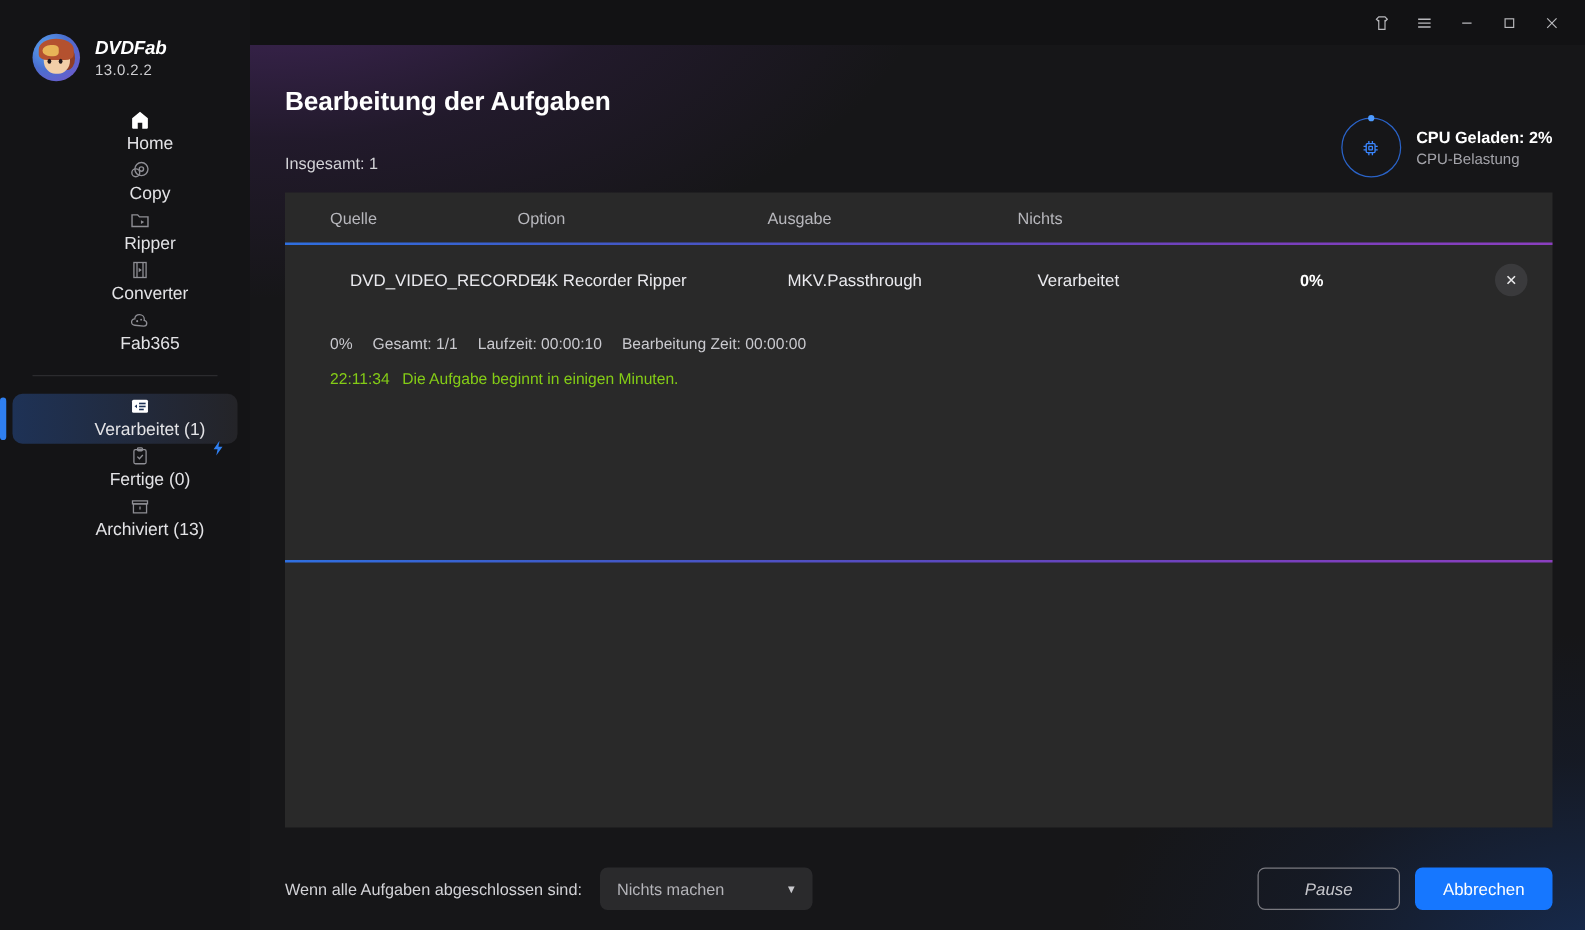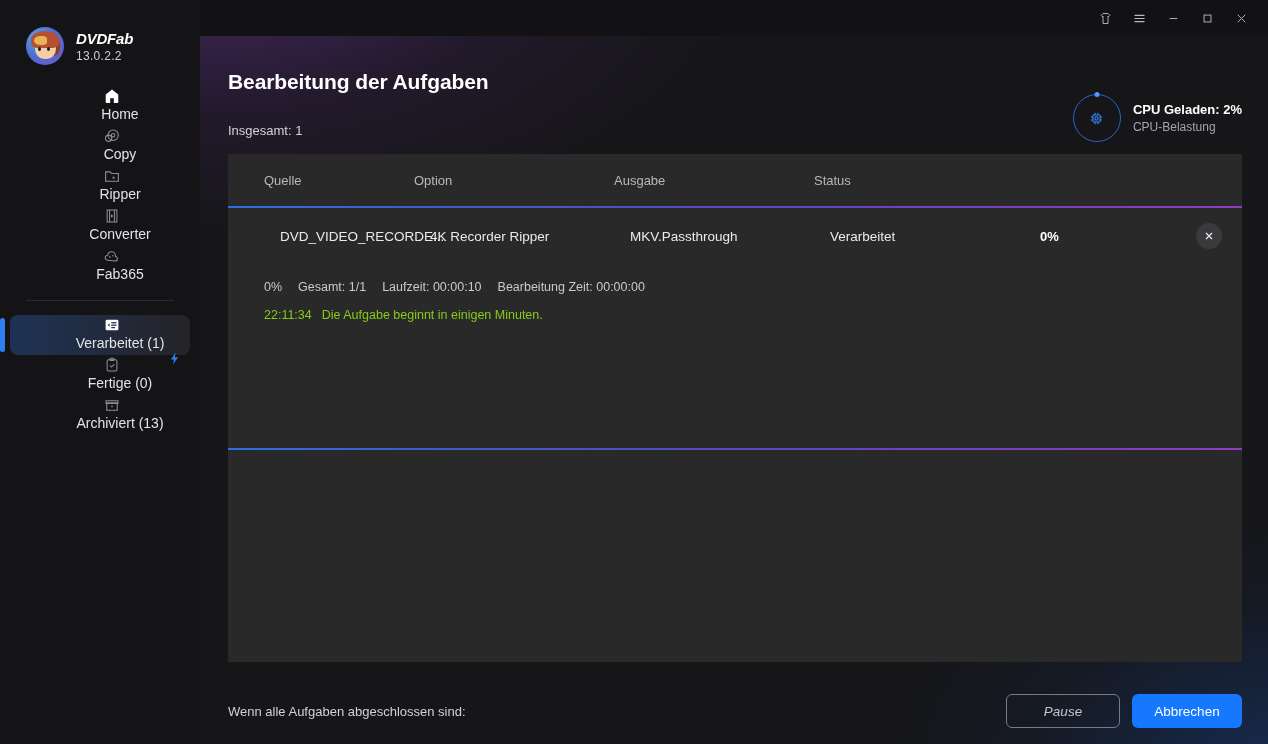--- a/index.html
+++ b/index.html
@@ -128,21 +128,21 @@
   .cpu-title { font-size: 13px; font-weight: bold; color: #ffffff; }
   .cpu-sub { font-size: 12px; color: #a4a4aa; margin-top: 3px; }
 
   
   .panel {
     position: absolute; left: 28px; top: 118px;
     width: 1014px; height: 508px;
     background: #292929;
   }
   .thead {
-    display: flex; align-items: center; height: 52px;
+    display: flex; align-items: center; height: 40px;
     font-size: 13px; color: #b7b7bc;
   }
   .th { flex: 0 0 auto; }
   .c-src  { width: 186px; padding-left: 36px; }
   .c-opt  { width: 200px; }
   .c-out  { width: 200px; }
   .c-stat { width: 210px; }
   .c-prog { width: 120px; }
   .c-act  { width: 62px; }
 
@@ -371,21 +371,21 @@
           <div class="cpu-sub">CPU-Belastung</div>
         </div>
       </div>
 
       <div class="panel">
 
         <div class="thead">
           <div class="th c-src">Quelle</div>
           <div class="th c-opt">Option</div>
           <div class="th c-out">Ausgabe</div>
-          <div class="th c-stat">Status</div>
+          <div class="th c-stat">Nichts</div>
           <div class="th c-prog"></div>
           <div class="th c-act"></div>
         </div>
 
         <div class="grad-line"></div>
 
         <div class="task-row">
           <div class="c-src">DVD_VIDEO_RECORDE...</div>
           <div class="c-opt">4K Recorder Ripper</div>
           <div class="c-out">MKV.Passthrough</div>
@@ -412,20 +412,24 @@
             <span>Die Aufgabe beginnt in einigen Minuten.</span>
           </div>
         </div>
 
         <div class="spacer"></div>
         <div class="grad-line" style="position:absolute;left:0;top:294px;"></div>
       </div>
 
       <div class="footer">
         <span class="foot-label">Wenn alle Aufgaben abgeschlossen sind:</span>
+        <div class="select">
+          <span class="sv">Nichts machen</span>
+          <span class="caret">▼</span>
+        </div>
         <div class="foot-actions">
           <div class="btn btn-ghost">Pause</div>
           <div class="btn btn-primary">Abbrechen</div>
         </div>
       </div>
 
     </div>
   </section>
 </div>
 

